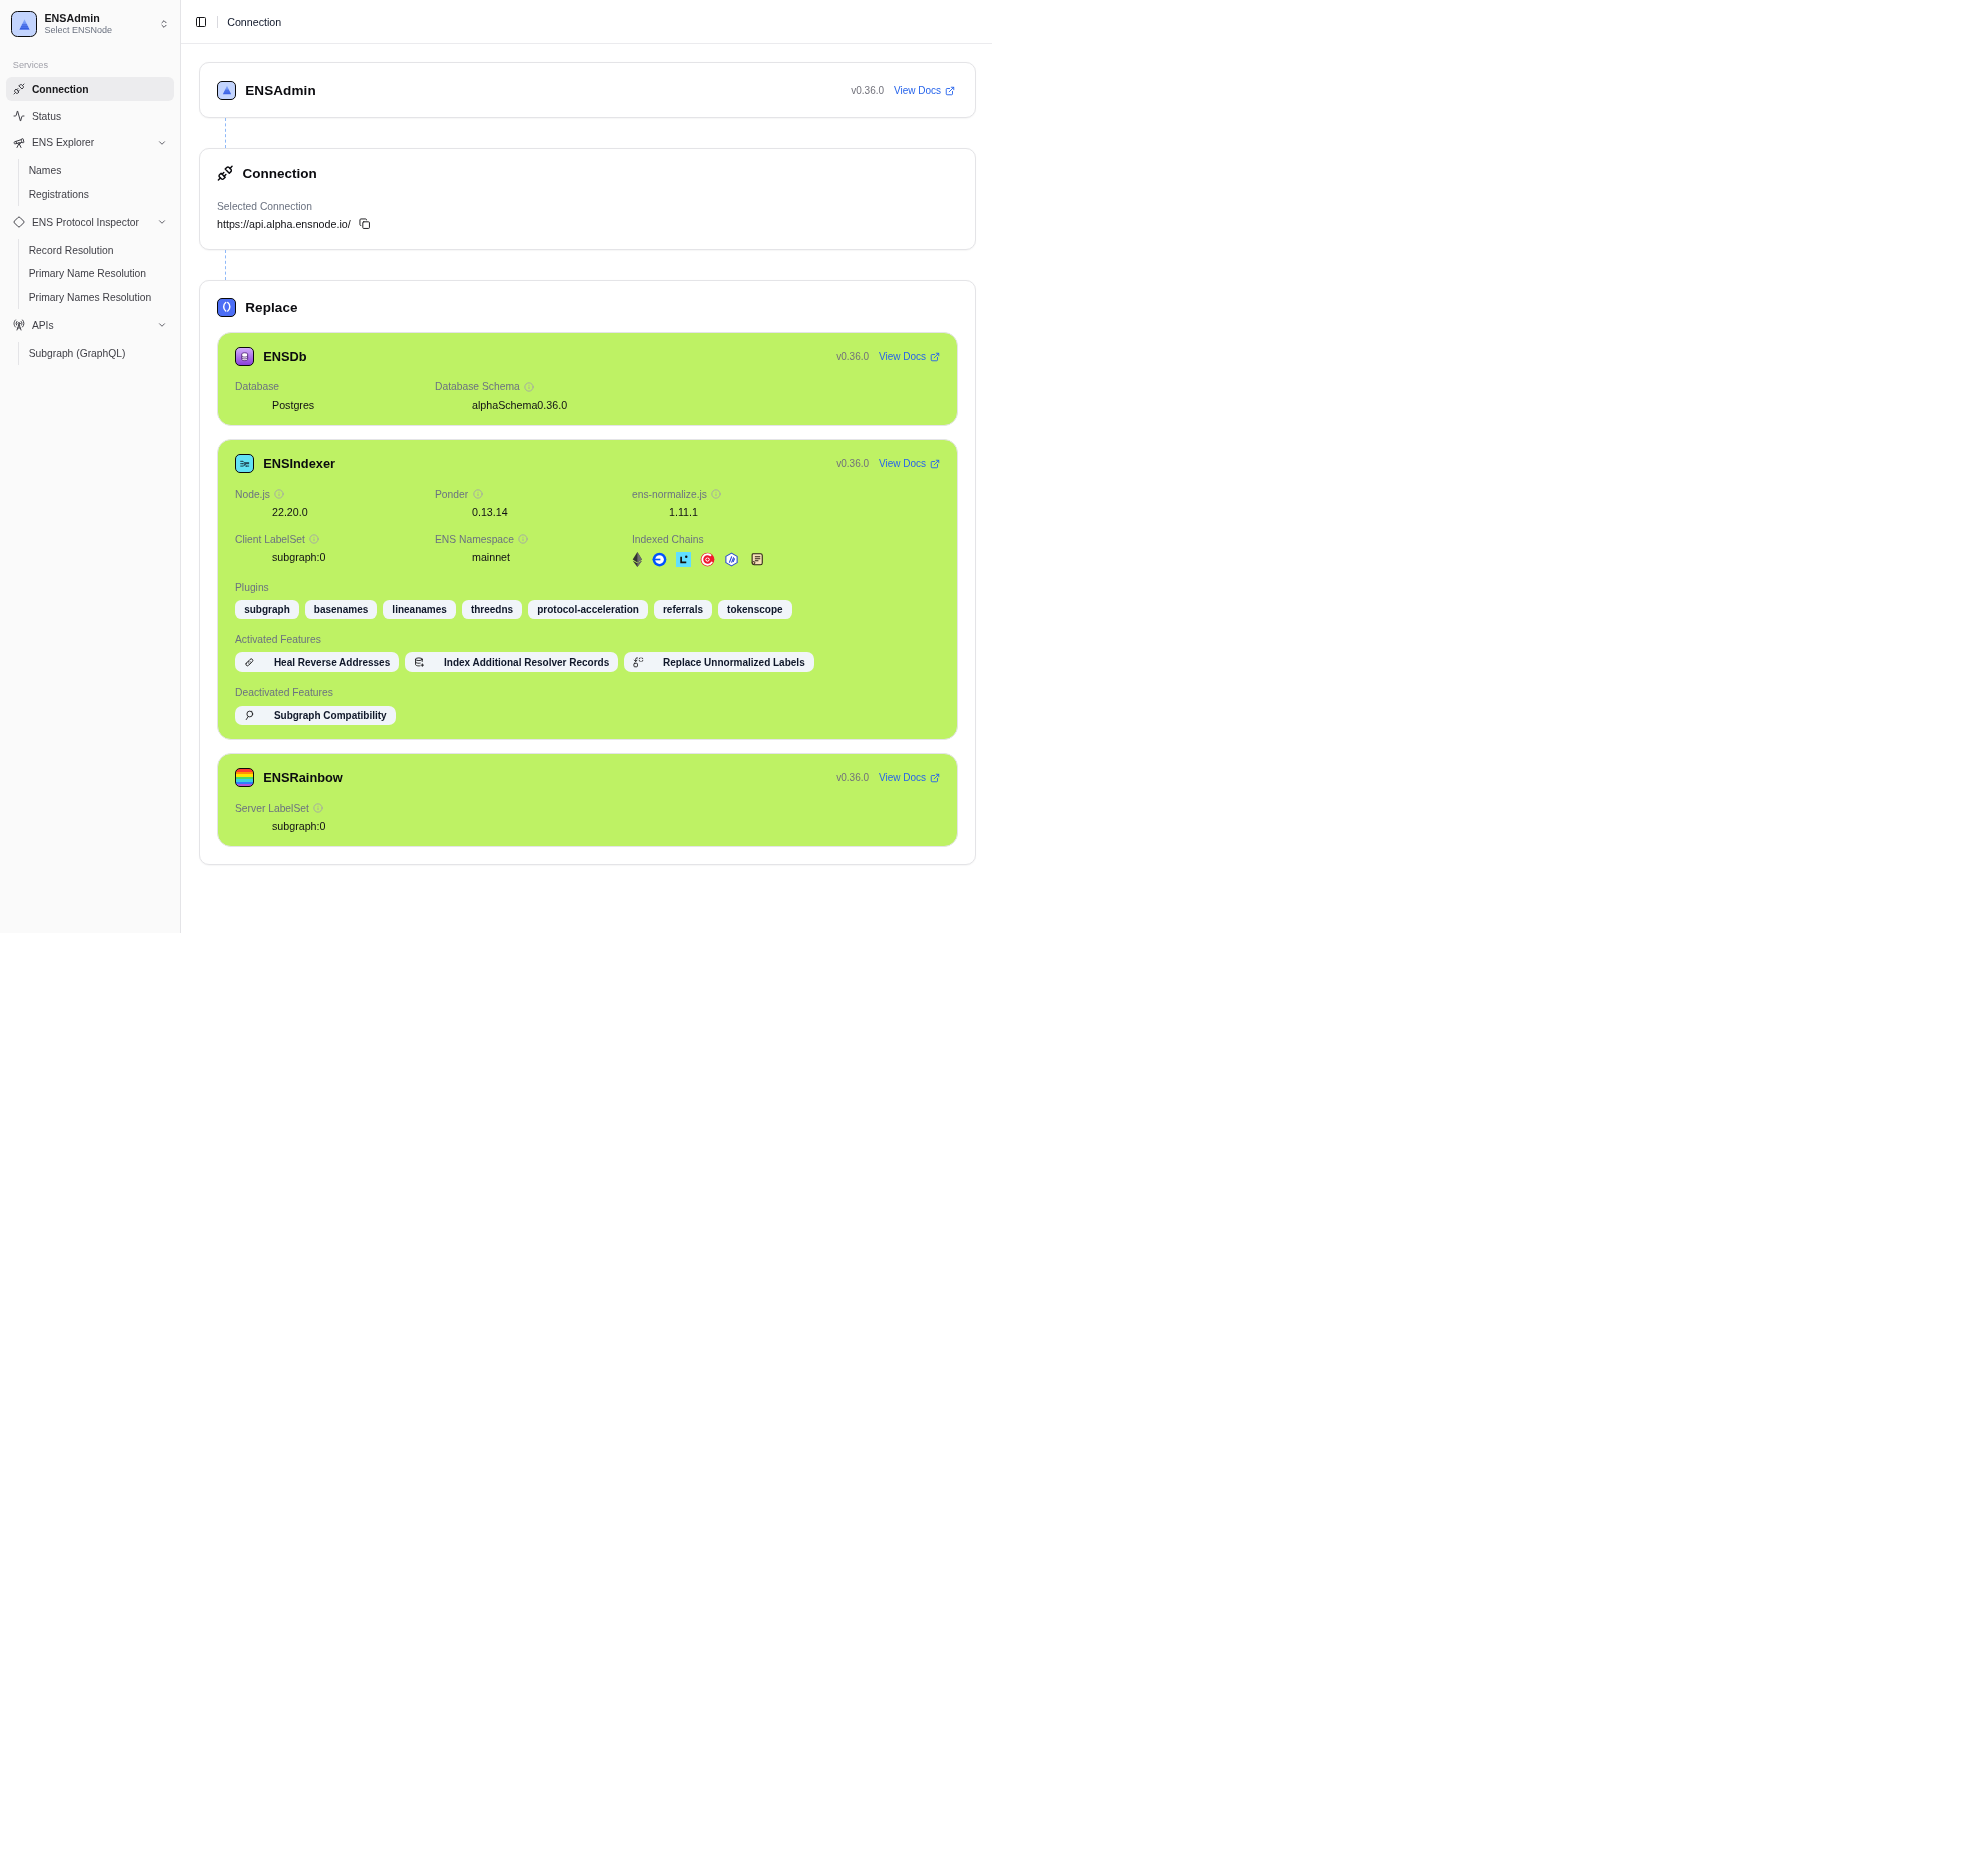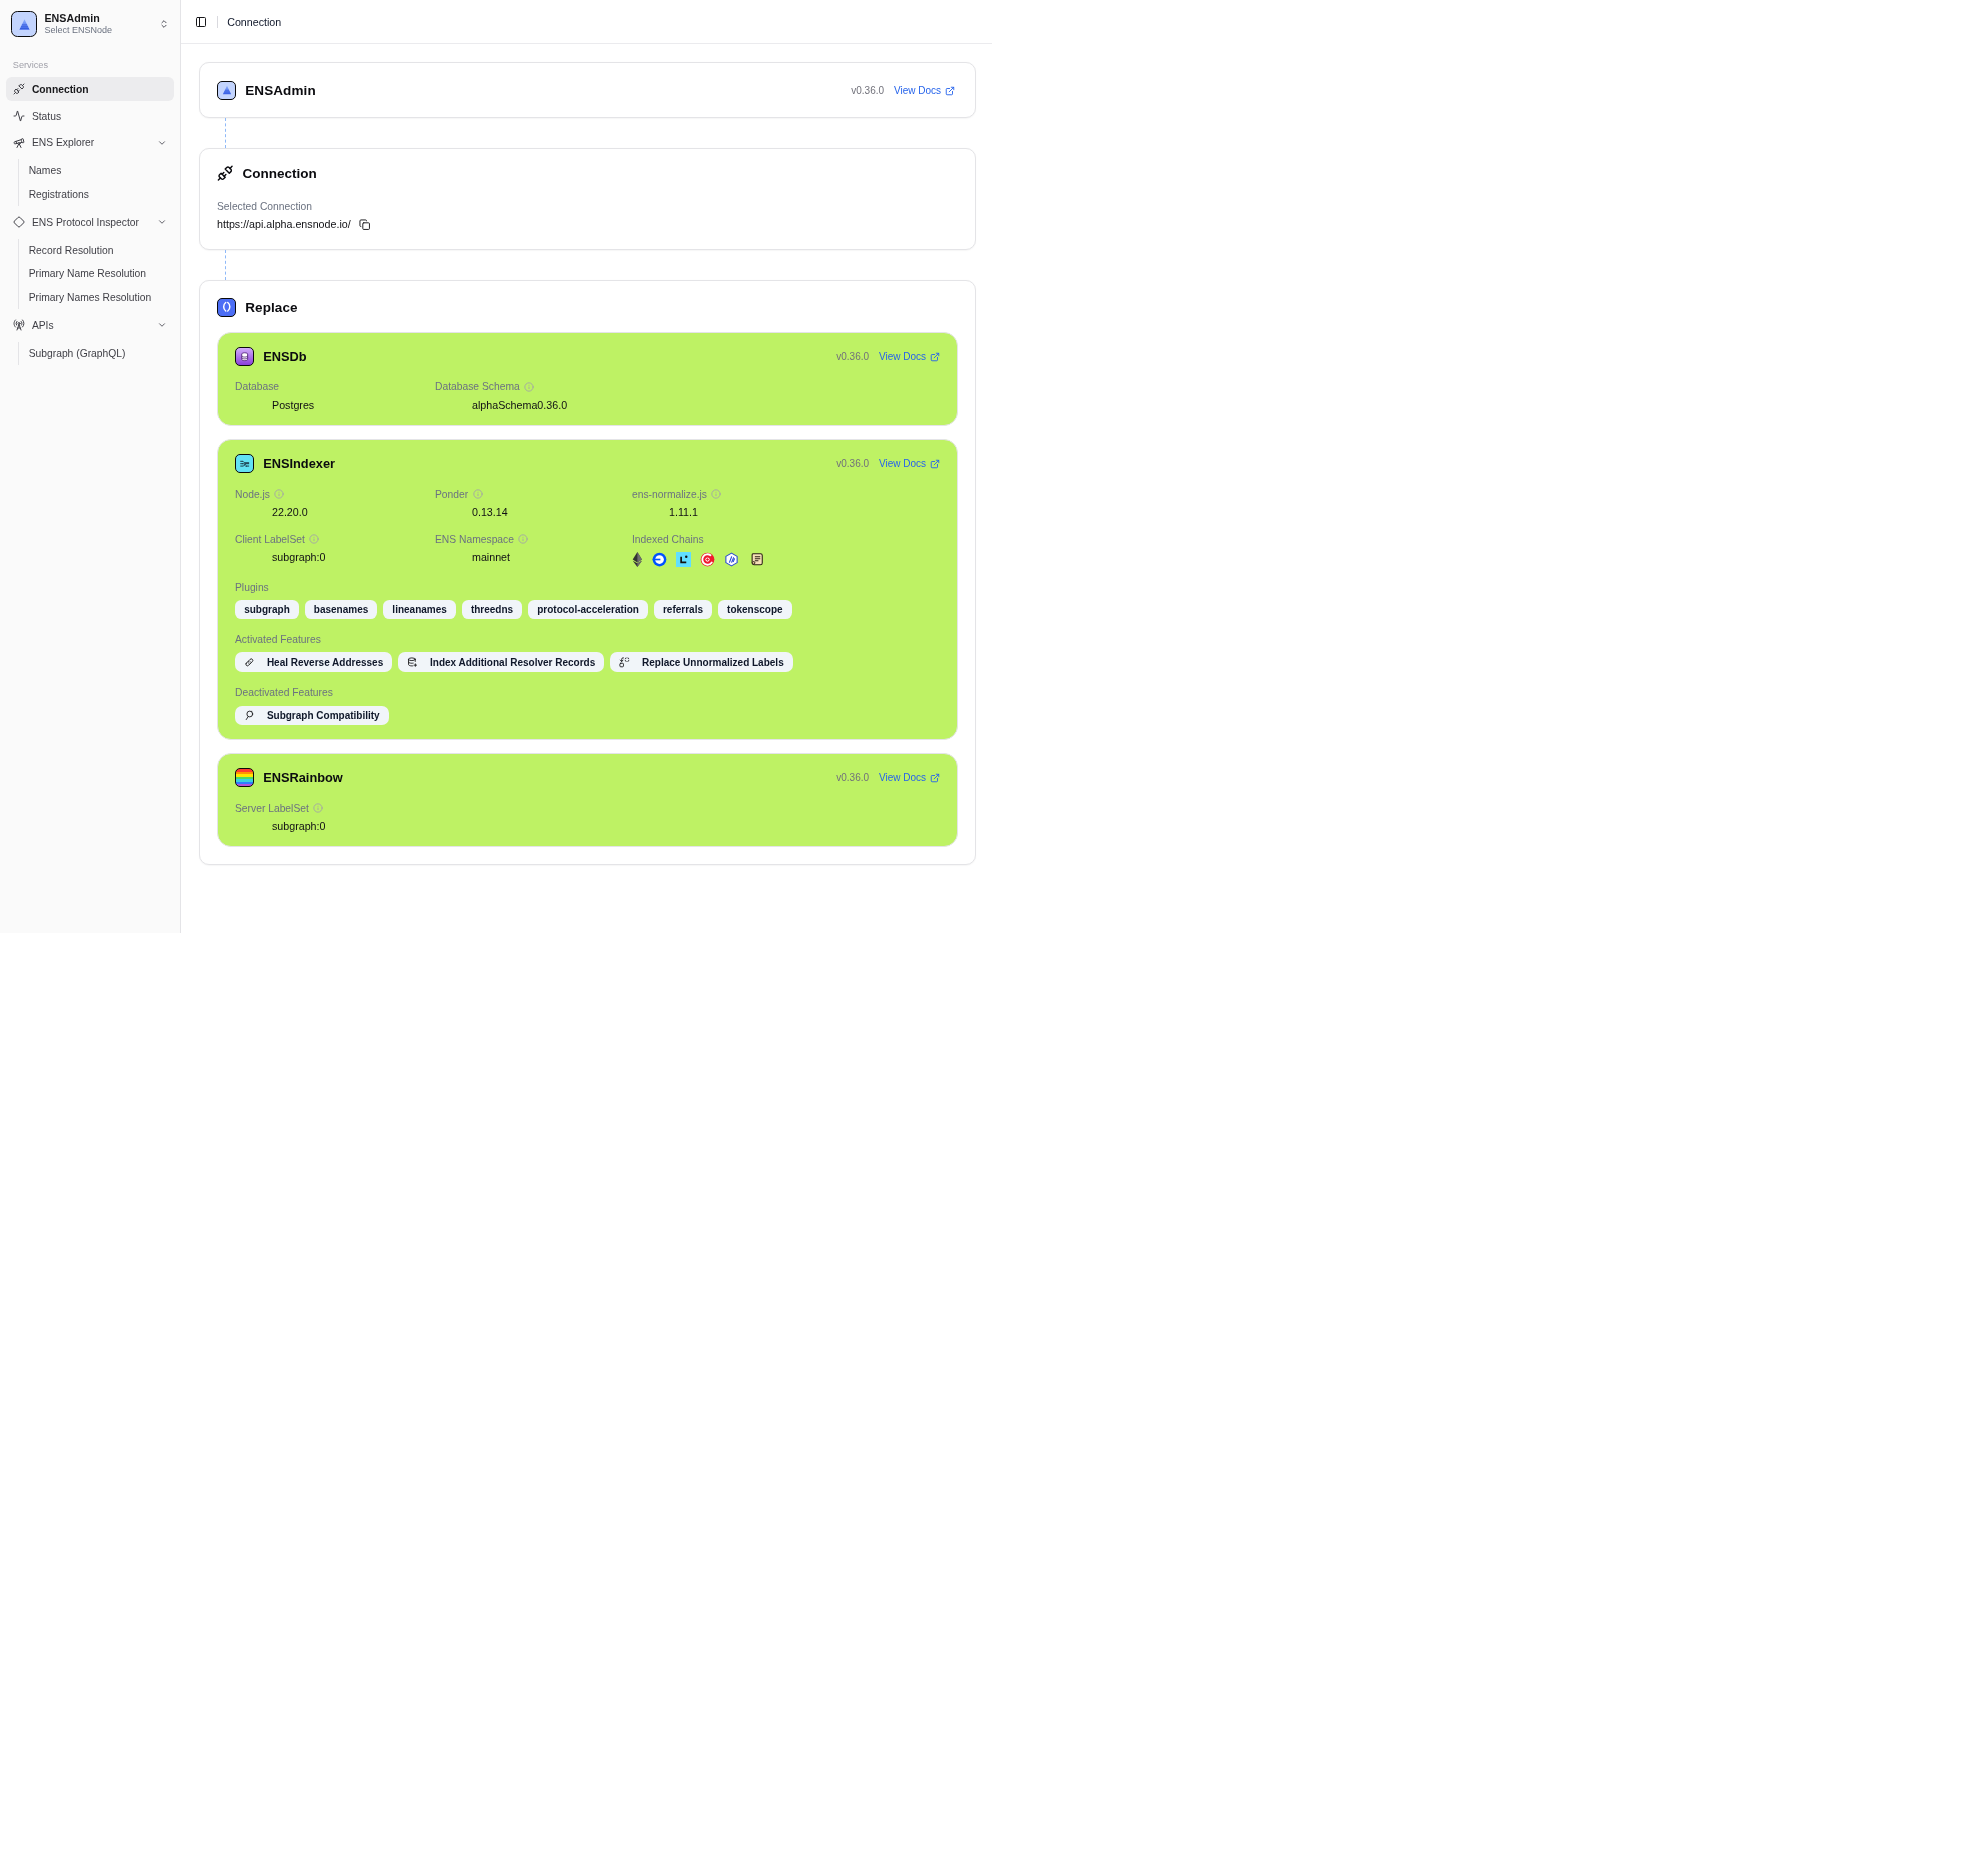--- a/index.html
+++ b/index.html
@@ -52,40 +52,40 @@
   .head-meta { margin-left:auto; display:flex; align-items:center; gap:10px; font-size:10px; }
   .version { color:#71717a; }
   .docs-link { color:#2563eb; font-weight:500; display:flex; align-items:flex-end; gap:4.3px; cursor:pointer; text-decoration:none; }
 
   .card-connection { padding:16.4px 20px 18.5px 17px; margin-top:0; }
   .conn-head { display:flex; align-items:center; gap:9.2px; margin-bottom:19px; }
   .conn-head .ic { color:#0b0b0f; }
   .conn-title { font-size:13.5px; font-weight:bold; color:#0b0b0f; }
   .field-label { font-size:10.3px; color:#6b7280; font-weight:500; display:flex; align-items:center; gap:4.3px; }
   .field-value { font-size:10.7px; color:#101014; margin-top:6.4px;padding-left:37px; }
-  .url-row { display:flex; align-items:flex-end; gap:7.8px; margin-top:6.4px; }
+  .url-row { display:flex; align-items:flex-start; gap:7.8px; margin-top:6.4px; }
   .url-text { font-size:10.7px; color:#101014; }
   .copy-btn { color:#18181b; cursor:pointer; display:flex; }
   .info-ic { color:#a1a1aa; cursor:pointer; display:flex; }
 
   .card-ensnode { margin-top:0; padding:17px; }
   .node-head { display:flex; align-items:center; margin-bottom:15px; }
 
   .inner-card { background:#bef264; border:0.7px solid #e4e4e7; border-radius:14px; padding:14.2px 17px; margin-bottom:12.8px; }
   .inner-card:last-child { margin-bottom:0; }
   .inner-head { display:flex; align-items:center; margin-bottom:15.6px; }
   .inner-title { font-size:12.8px; font-weight:bold; color:#0b0b0f; margin-left:9.2px; }
   .grid3 { display:grid; grid-template-columns:200px 197px 1fr; margin-bottom:15.6px; }
   .grid3:last-child { margin-bottom:0; }
   .section-label { font-size:10.3px; color:#6b7280; font-weight:500; margin-bottom:7.1px; display:flex; align-items:center; gap:4.3px; }
   .chips-row { display:flex; flex-wrap:wrap; gap:5.7px; margin-bottom:15.6px; }
   .chips-row:last-child { margin-bottom:0; }
   .chip { background:#f1f5f9; border-radius:6.4px; padding:3.6px 9.2px; font-size:10px; font-weight:bold; color:#0f172a; }
   .chip-feat { background:#f1f5f9; border-radius:7.1px; padding:4.3px 9.2px; font-size:10px; font-weight:bold; color:#0f172a;
-               display:flex; align-items:flex-end; gap:12px; }
+               display:flex; align-items:flex-end; gap:19px; }
   .chip-feat .ic { color:#18181b; }
   .chains { display:flex; align-items:center; gap:9.2px; margin-top:7.1px; }
   .chains .ch { display:flex; }
 </style>
 </head>
 <body>
 
 <div class="page">
 
   <aside class="sidebar">

